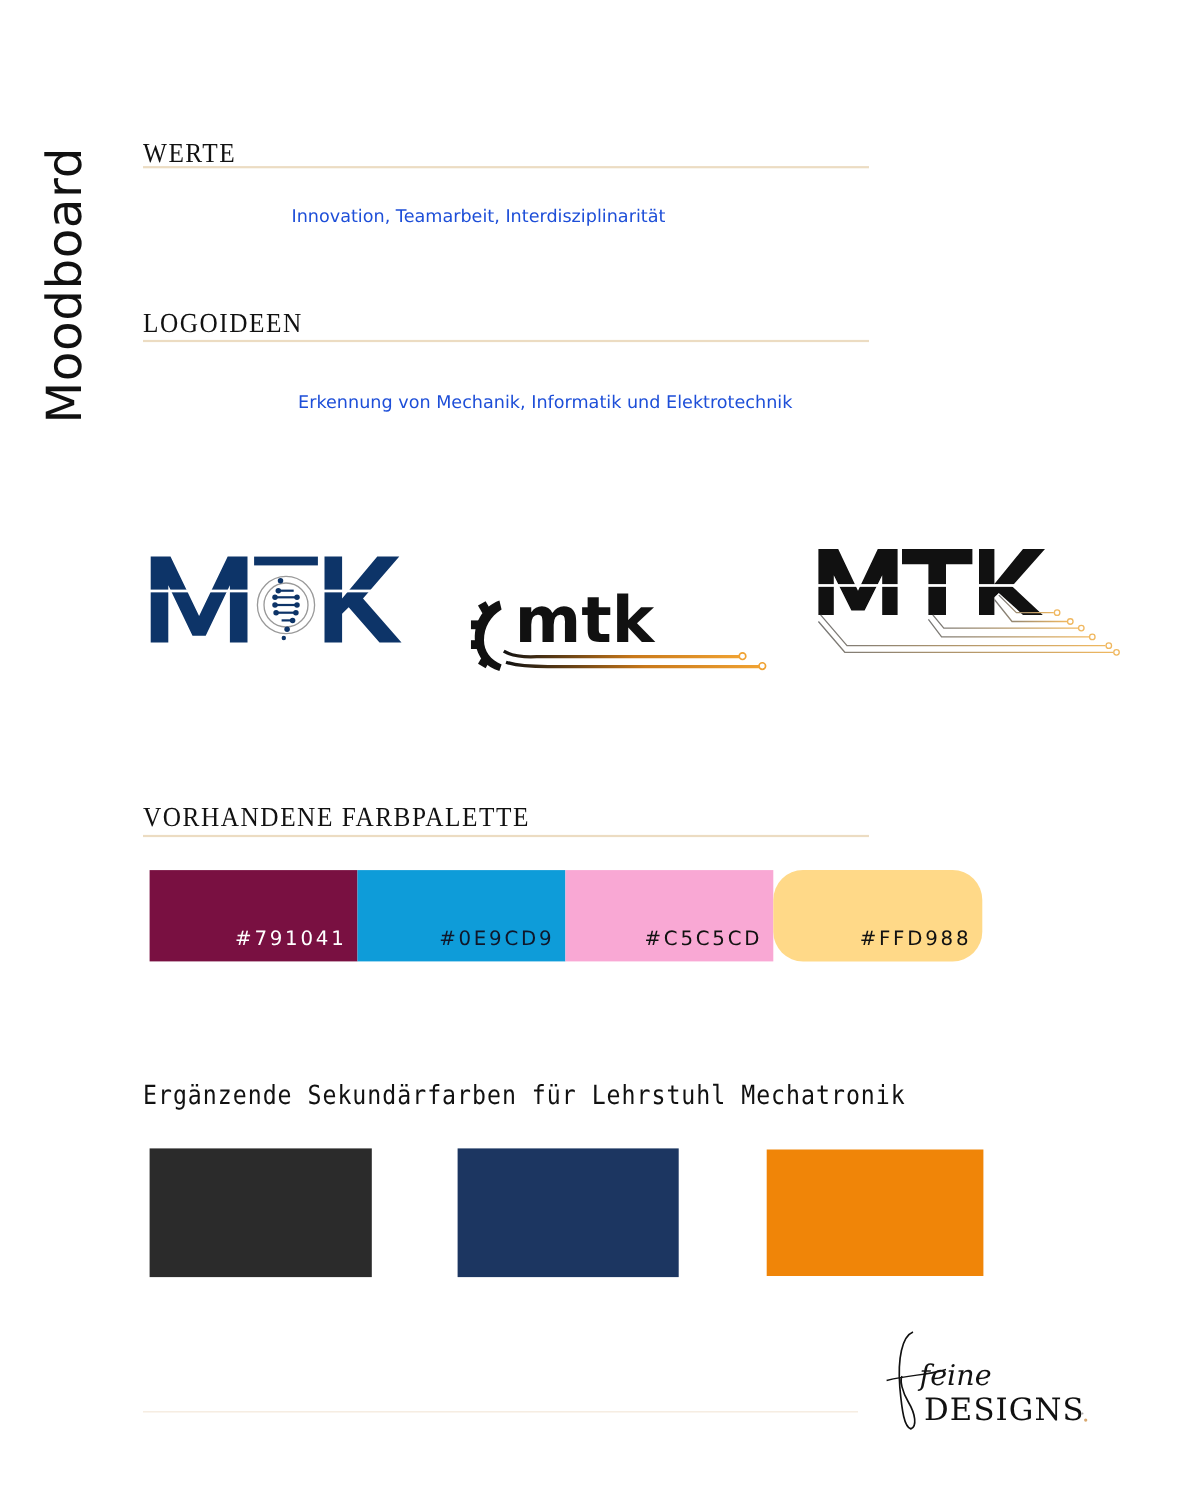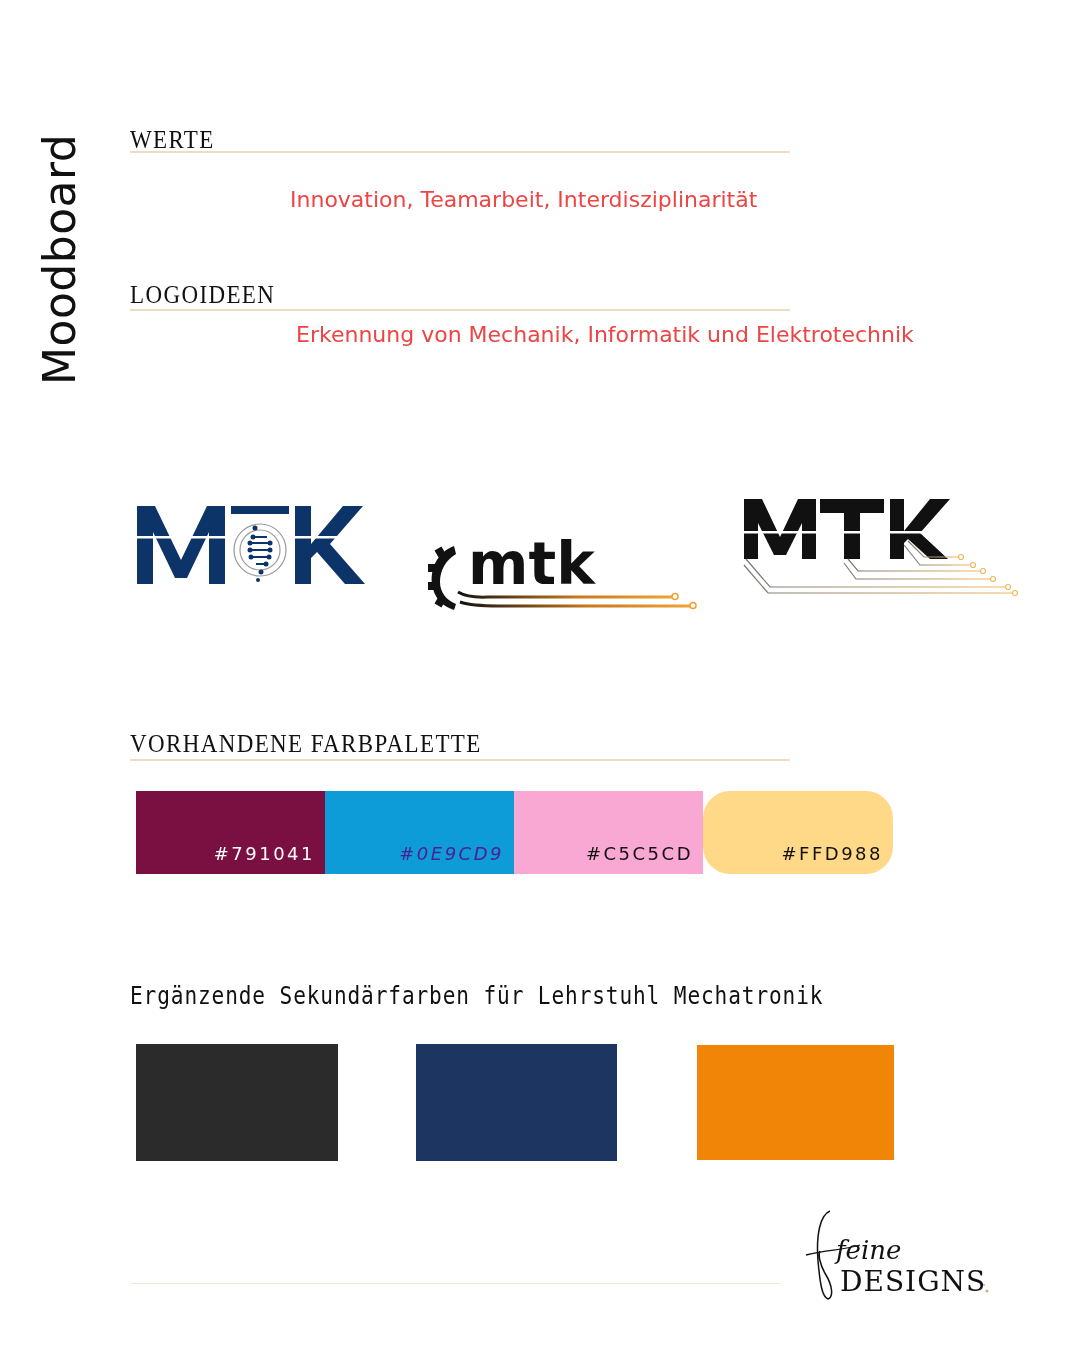--- a/index.html
+++ b/index.html
@@ -1,37 +1,37 @@
 <!DOCTYPE html>
 <html><head>
 <meta charset="utf-8">
 <style>
   html, body { margin:0; padding:0; }
   body { width:1080px; height:1350px; background:#ffffff; position:relative; overflow:hidden; font-family:"Liberation Sans", sans-serif; }
   .abs { position:absolute; }
   .vtitle { left:38px; top:385px; transform-origin:left top; transform:rotate(-90deg); font-family:"DejaVu Sans", sans-serif; font-size:44px; color:#111; letter-spacing:0.5px; white-space:nowrap; line-height:1; }
   .heading { font-family:"Liberation Serif", serif; font-size:25px; color:#111; letter-spacing:1.5px; white-space:nowrap; line-height:1; transform:scaleX(0.92); transform-origin:left top; }
   .rule { height:1.5px; background:#ecdcc2; }
-  .body-text { font-family:"DejaVu Sans", sans-serif; font-size:22px; color:#ef4444; white-space:nowrap; line-height:1;margin-left:25px; }
+  .body-text { font-family:"DejaVu Sans", sans-serif; font-size:16px; color:#1d4ed8; white-space:nowrap; line-height:1; }
   .swatch { position:absolute; top:0; height:83px; width:189px; }
   .hex { position:absolute; right:10px; bottom:11px; font-family:"DejaVu Sans", sans-serif; font-size:18px; letter-spacing:2.5px; line-height:1; }
   .sec-heading { font-family:"DejaVu Sans Mono", monospace; font-size:24px; color:#111; letter-spacing:1px; white-space:nowrap; line-height:1; transform:scaleX(0.88); transform-origin:left top; }
 </style>
 </head>
 <body>
 
 <div class="abs vtitle">Moodboard</div>
 
 <div class="abs heading" style="left:130px;top:127px;">WERTE</div>
 <div class="abs rule" style="left:130px;top:151px;width:660px;"></div>
 <div class="abs body-text" style="left:265px;top:189px;">Innovation, Teamarbeit, Interdisziplinarität</div>
 
 <div class="abs heading" style="left:130px;top:282px;">LOGOIDEEN</div>
 <div class="abs rule" style="left:130px;top:309px;width:660px;"></div>
-<div class="abs body-text" style="left:271px;top:324px;">Erkennung von Mechanik, Informatik und Elektrotechnik</div>
+<div class="abs body-text" style="left:271px;top:358px;">Erkennung von Mechanik, Informatik und Elektrotechnik</div>
 
 <div class="abs" style="left:135px;top:500px;width:235px;height:90px;">
   <svg width="235" height="90" viewBox="0 0 235 90">
     <g fill="#0d3468">
 
       <path d="M2 6 H20 L46 60 L72 6 H90 V84 H74 V32 L52 78 H40 L18 32 V84 H2 Z"></path>
 
       <rect x="96" y="6" width="58" height="8"></rect>
 
       <path d="M160 6 H176 V44 L208 6 H228 L195 44 L230 84 H210 L182 52 L176 58 V84 H160 Z"></path>
@@ -121,21 +121,21 @@
 </div>
 
 <div class="abs heading" style="left:130px;top:731px;">VORHANDENE FARBPALETTE</div>
 <div class="abs rule" style="left:130px;top:759px;width:660px;"></div>
 
 <div class="abs" style="left:136px;top:791px;width:757px;height:83px;">
   <div class="swatch" style="left:0;background:#791041;">
     <span class="hex" style="color:#ffffff;text-align:right;">#791041</span>
   </div>
   <div class="swatch" style="left:189px;background:#0E9CD9;">
-    <span class="hex" style="color:#4c1d95;font-style:italic;">#0E9CD9</span>
+    <span class="hex" style="color:#0f172a;">#0E9CD9</span>
   </div>
   <div class="swatch" style="left:378px;background:#f9a8d4;">
     <span class="hex" style="color:#111111;">#C5C5CD</span>
   </div>
   <div class="swatch" style="left:567px;width:190px;background:#FFD988;border-radius:27px;">
     <span class="hex" style="color:#111111;">#FFD988</span>
   </div>
 </div>
 
 <div class="abs sec-heading" style="left:130px;top:984px;">Ergänzende Sekundärfarben für Lehrstuhl Mechatronik</div>

